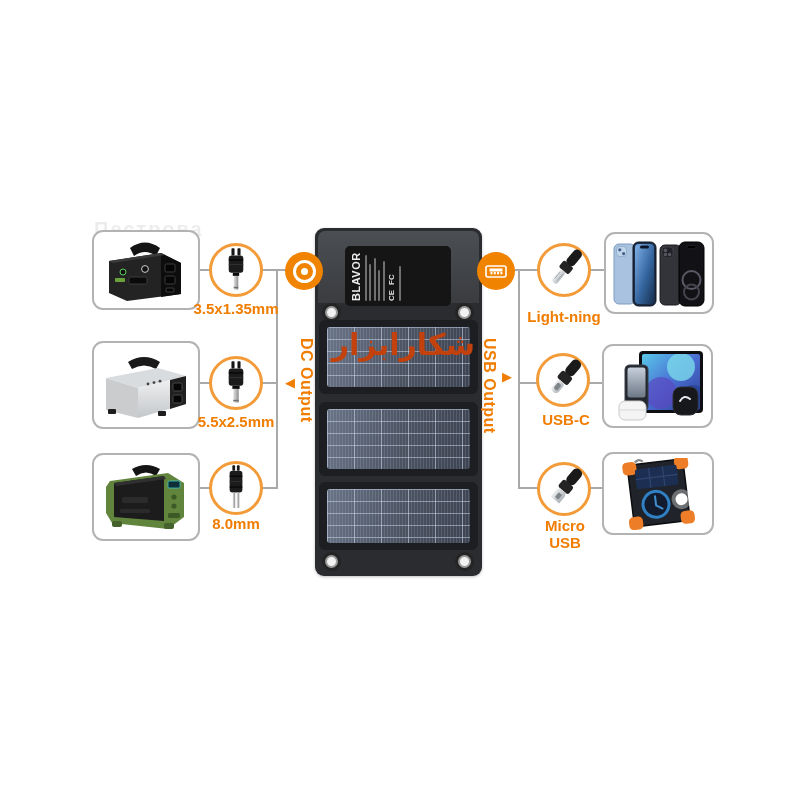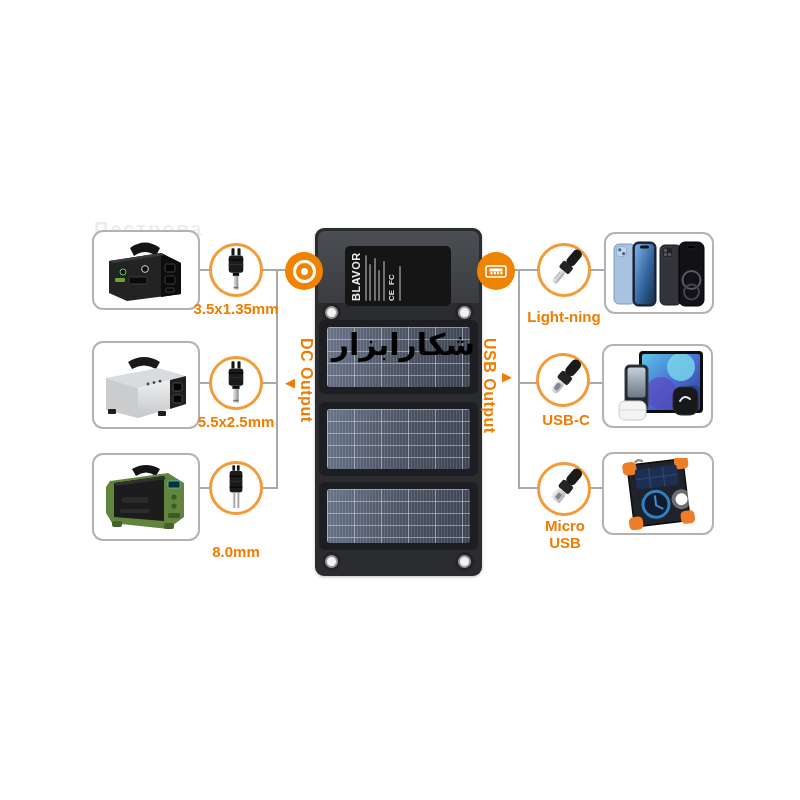--- a/index.html
+++ b/index.html
@@ -45,21 +45,21 @@
           border:2px solid #9a9a9a;box-sizing:border-box;box-shadow:0 0 0 3px #242424;}
   .cellsec{position:absolute;left:4px;width:159px;background:#1c1e21;border-radius:6px;
            box-sizing:border-box;padding:7px 8px;}
   .cells{width:100%;height:100%;border-radius:3px;
     background:
       repeating-linear-gradient(90deg, rgba(195,210,232,0.16) 0 1px, transparent 1px 3px),
       repeating-linear-gradient(180deg, rgba(208,222,242,0.50) 0 1px, transparent 1px 12px),
       repeating-linear-gradient(90deg, rgba(208,222,242,0.50) 0 1px, transparent 1px 27px),
       linear-gradient(100deg,#6a7487 0%,#4b5260 55%,#3d4350 100%);}
   .center-watermark{position:absolute;left:333px;top:327px;width:142px;text-align:left;
-                    font-size:30px;font-weight:bold;color:#000000;z-index:6;direction:rtl;
+                    font-size:30px;font-weight:bold;color:#c2410c;z-index:6;direction:rtl;
                     font-family:"DejaVu Sans", sans-serif;line-height:1.2;}
   .faint-watermark{position:absolute;left:94px;top:218px;font-size:20px;font-weight:bold;
                    color:#000;opacity:.07;letter-spacing:2px;z-index:1;}
 </style>
 </head>
 <body>
 
 <div class="stage">
 
   <div class="faint-watermark">Пестрова</div>
@@ -190,21 +190,21 @@
       <rect x="18.5" y="31" width="2.6" height="17" fill="url(#met3)"></rect>
       <rect x="23" y="31" width="2.6" height="17" fill="url(#met3)"></rect>
       <defs>
           <linearGradient id="met3" x1="0" y1="0" x2="1" y2="0">
         <stop offset="0" stop-color="#dedede"></stop>
             <stop offset="1" stop-color="#8c8c8c"></stop>
           </linearGradient>
         </defs>
     </svg>
   </div>
-  <div class="connlabel" style="left:186px;top:543px;width:100px;">8.0mm</div>
+  <div class="connlabel" style="left:186px;top:515px;width:100px;">8.0mm</div>
 
   <div class="portcircle" style="left:285px;top:252px;">
     <div class="dcport-ring">
       <div class="dcport-dot"></div>
     </div>
   </div>
   <div class="portcircle" style="left:477px;top:252px;">
     <svg width="22" height="13" viewBox="0 0 22 13">
       <rect x="1" y="1" width="20" height="11" rx="2" fill="none" stroke="#fff" stroke-width="1.6"></rect>
       <rect x="4.5" y="3.5" width="13" height="3" fill="#fff"></rect>

